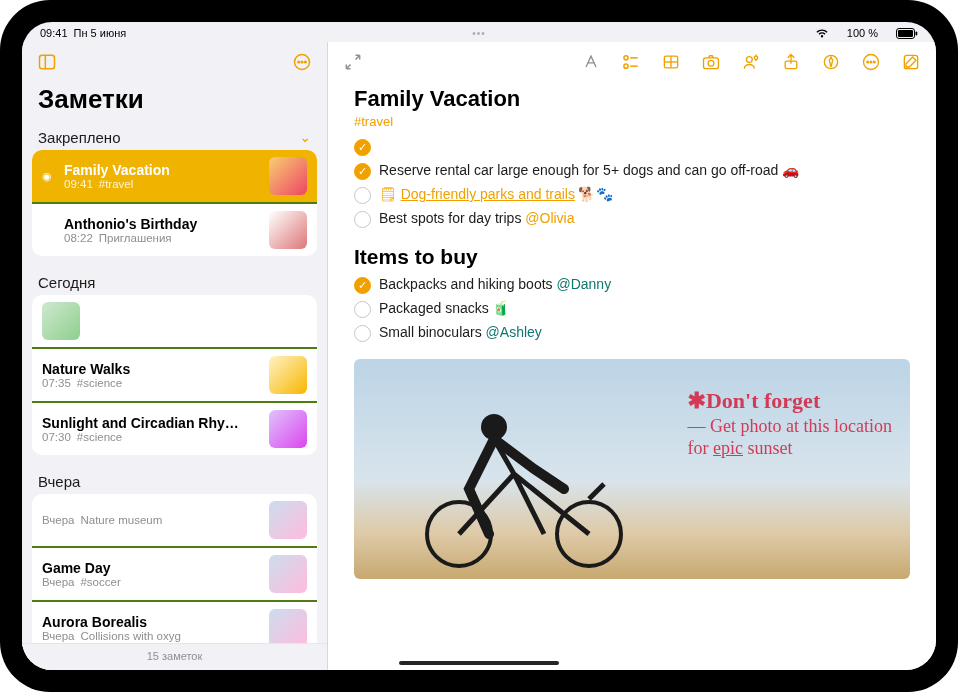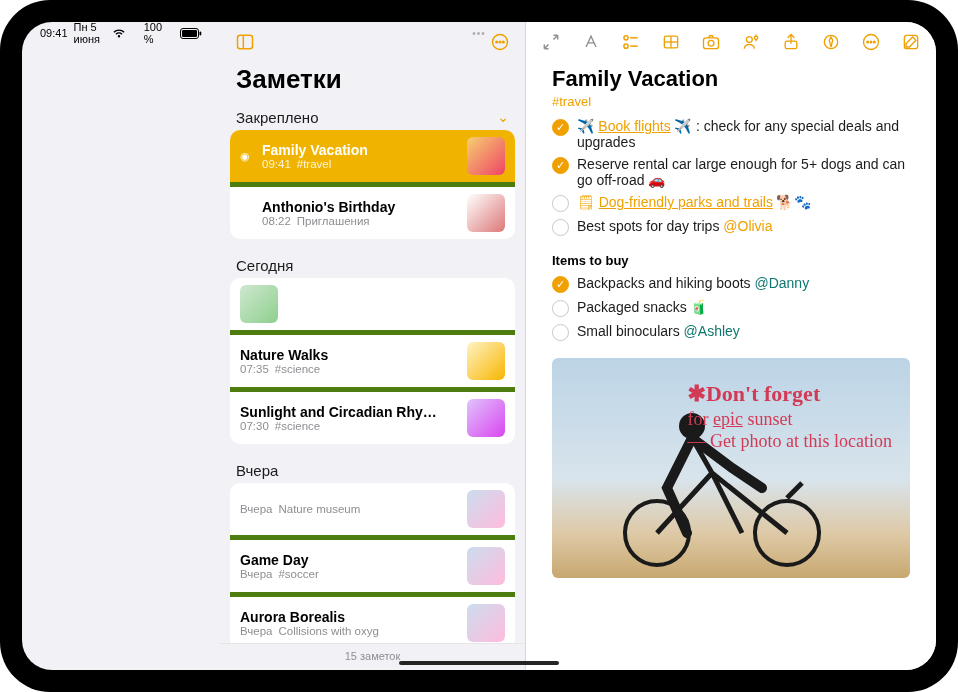--- a/index.html
+++ b/index.html
@@ -4,21 +4,21 @@
 <style>
 * { box-sizing: border-box; margin: 0; padding: 0; }
 body { background: #fff; font-family: -apple-system, "Helvetica Neue", Arial, sans-serif; display: flex; justify-content: center; align-items: center; height: 692px; }
 
 .device {
   width: 958px; height: 692px; position: relative;
   background: #000; border-radius: 50px; padding: 22px;
 }
 .screen-wrap {
   width: 100%; height: 100%; background: #f2f2f6; border-radius: 30px; overflow: hidden;
-  display: flex; flex-direction: row;
+  display: flex; flex-direction: column;
 }
 
 
 .status-bar {
   height: 20px; display: flex; justify-content: space-between; align-items: center;
   padding: 2px 18px 0 18px; font-size: 11px; color: #000;
 }
 .status-left { display: flex; gap: 6px; align-items: center; }
 .status-right { display: flex; gap: 18px; align-items: center; }
 .wifi-icon, .battery-icon { display: inline-flex; }
@@ -40,21 +40,21 @@
 .main-toolbar { justify-content: flex-end; }
 .tb-icon { color: #f0a000; width: 22px; height: 22px; display: inline-flex; align-items: center; justify-content: center; cursor: pointer; }
 .tb-icon.gray { color: #8e8e93; }
 .tb-icon svg { width: 20px; height: 20px; }
 
 .sidebar-title { font-size: 26px; font-weight: 700; padding: 2px 16px 8px 16px; }
 .section-header { font-size: 15px; font-weight: 400; padding: 6px 16px 4px 16px; display: flex; justify-content: space-between; align-items: flex-start; color: #1c1c1e; }
 .chev { color: #f0a000; font-size: 14px; }
 
 .note-group { background: #fff; margin: 0 10px 12px 10px; border-radius: 10px; overflow: hidden; }
-.note-item { display: flex; align-items: center; padding: 7px 10px; gap: 8px; border-top: 5px solid #4d7c0f; cursor: pointer; }
+.note-item { display: flex; align-items: center; padding: 7px 10px; gap: 8px; border-top: 2px solid #4d7c0f; cursor: pointer; }
 .note-item:first-child { border-top: none; }
 .note-item.selected { background: #f0b400; color: #fff; }
 .note-item.selected .note-sub { color: rgba(255,255,255,0.85); }
 .note-pin { width: 14px; color: #f0a000; font-size: 11px; }
 .note-item.selected .note-pin { color: #fff; }
 .note-text { flex: 1; min-width: 0; }
 .note-title { font-size: 14px; font-weight: 600; white-space: nowrap; overflow: hidden; text-overflow: ellipsis; }
 .note-sub { font-size: 11.5px; color: #8e8e93; display: flex; gap: 6px; }
 .note-thumb { width: 38px; height: 38px; border-radius: 6px; background: linear-gradient(135deg,#cde,#fbd); flex-shrink: 0; }
 .note-thumb.t1 { background: linear-gradient(135deg,#f7d070,#e46); }
@@ -71,31 +71,31 @@
 .note-h1 { font-size: 22px; font-weight: 700; margin-bottom: 2px; }
 .note-tag { color: #f0a000; font-size: 13px; margin-bottom: 6px; }
 .check-list { list-style: none; margin-bottom: 14px; }
 .check-list li { display: flex; align-items: flex-start; gap: 8px; padding: 3px 0; font-size: 14px; color: #1c1c1e; }
 .check { width: 17px; height: 17px; border-radius: 50%; border: 1.5px solid #c7c7cc; flex-shrink: 0; margin-top: 1px; display: inline-flex; align-items: center; justify-content: center; }
 .check.done { background: #f0a000; border-color: #f0a000; color: #fff; font-size: 11px; }
 .link { color: #f0a000; text-decoration: underline; }
 .note-link-icon { color: #f0a000; }
 .mention { color: #0f766e; }
 .mention.orange { color: #f0a000; }
-.note-h2 { font-size: 13px; font-weight: 700; margin: 8px 0 4px 0; }
+.note-h2 { font-size: 21px; font-weight: 700; margin: 8px 0 4px 0; }
 
 .photo {
   margin-top: 10px; width: 100%; height: 220px; border-radius: 6px; overflow: hidden; position: relative;
   background: linear-gradient(to bottom, #bcd4e6 0%, #d8e4ec 55%, #dec9a6 80%, #c7a86f 100%);
 }
 .cyclist {
   position: absolute; left: 40px; bottom: 10px; width: 260px; height: 190px;
 }
 .handwriting {
-  position: absolute; right: 18px; top: 22px; color: #d23a56;
+  position: absolute; right: 18px; top: 28px; color: #d23a56;
   font-family: "Bradley Hand", "Comic Sans MS", cursive; font-size: 18px; line-height: 1.25;
   text-align: left;
 }
 .handwriting .title { font-size: 22px; font-weight: bold; }
 .handwriting .underline { text-decoration: underline; }
 
 .home-indicator { position: absolute; bottom: 27px; left: 50%; transform: translateX(-50%); width: 160px; height: 4px; background: #000; border-radius: 3px; opacity: 0.85; }
 </style>
 </head>
 <body>
@@ -317,26 +317,20 @@
           </span>
         </div>
 
         <div class="note-body">
           <div class="note-h1">Family Vacation</div>
           <div class="note-tag">#travel</div>
 
           <ul class="check-list">
             <li>
               <span class="check done">✓</span>
-              <span>
-                <span>✈️</span>
-                <span class="link">Book flights</span>
-                <span>✈️</span>
-                <span>: check for any special deals and upgrades</span>
-              </span>
             </li>
             <li>
               <span class="check done">✓</span>
               <span>Reserve rental car large enough for 5+ dogs and can go off-road 🚗</span>
             </li>
             <li>
               <span class="check"></span>
               <span>
                 <span class="note-link-icon">🗒</span>
                 <span class="link">Dog-friendly parks and trails</span>
@@ -373,24 +367,24 @@
                 <circle cx="65" cy="155" r="32" fill="none" stroke="#1a1a1a" stroke-width="4"></circle>
                 <circle cx="195" cy="155" r="32" fill="none" stroke="#1a1a1a" stroke-width="4"></circle>
                 <path d="M65 155 L120 95 L195 155 M120 95 L150 155 M120 95 L100 60" stroke="#1a1a1a" stroke-width="5" fill="none"></path>
                 <circle cx="100" cy="48" r="13"></circle>
                 <path d="M100 60 Q120 75 140 90 L170 110 M100 60 L75 110 L95 155" stroke="#1a1a1a" stroke-width="10" fill="none" stroke-linecap="round"></path>
                 <path d="M195 120 L210 105" stroke="#1a1a1a" stroke-width="5"></path>
               </g>
             </svg>
             <div class="handwriting">
               <div class="title">✱Don't forget</div>
+              <div>— Get photo at this location</div>
               <div>
                 <span>for </span><span class="underline">epic</span><span> sunset</span>
               </div>
-              <div>— Get photo at this location</div>
             </div>
           </div>
         </div>
       </div>
 
     </div>
   </div>
   <div class="home-indicator"></div>
 </div>
 

